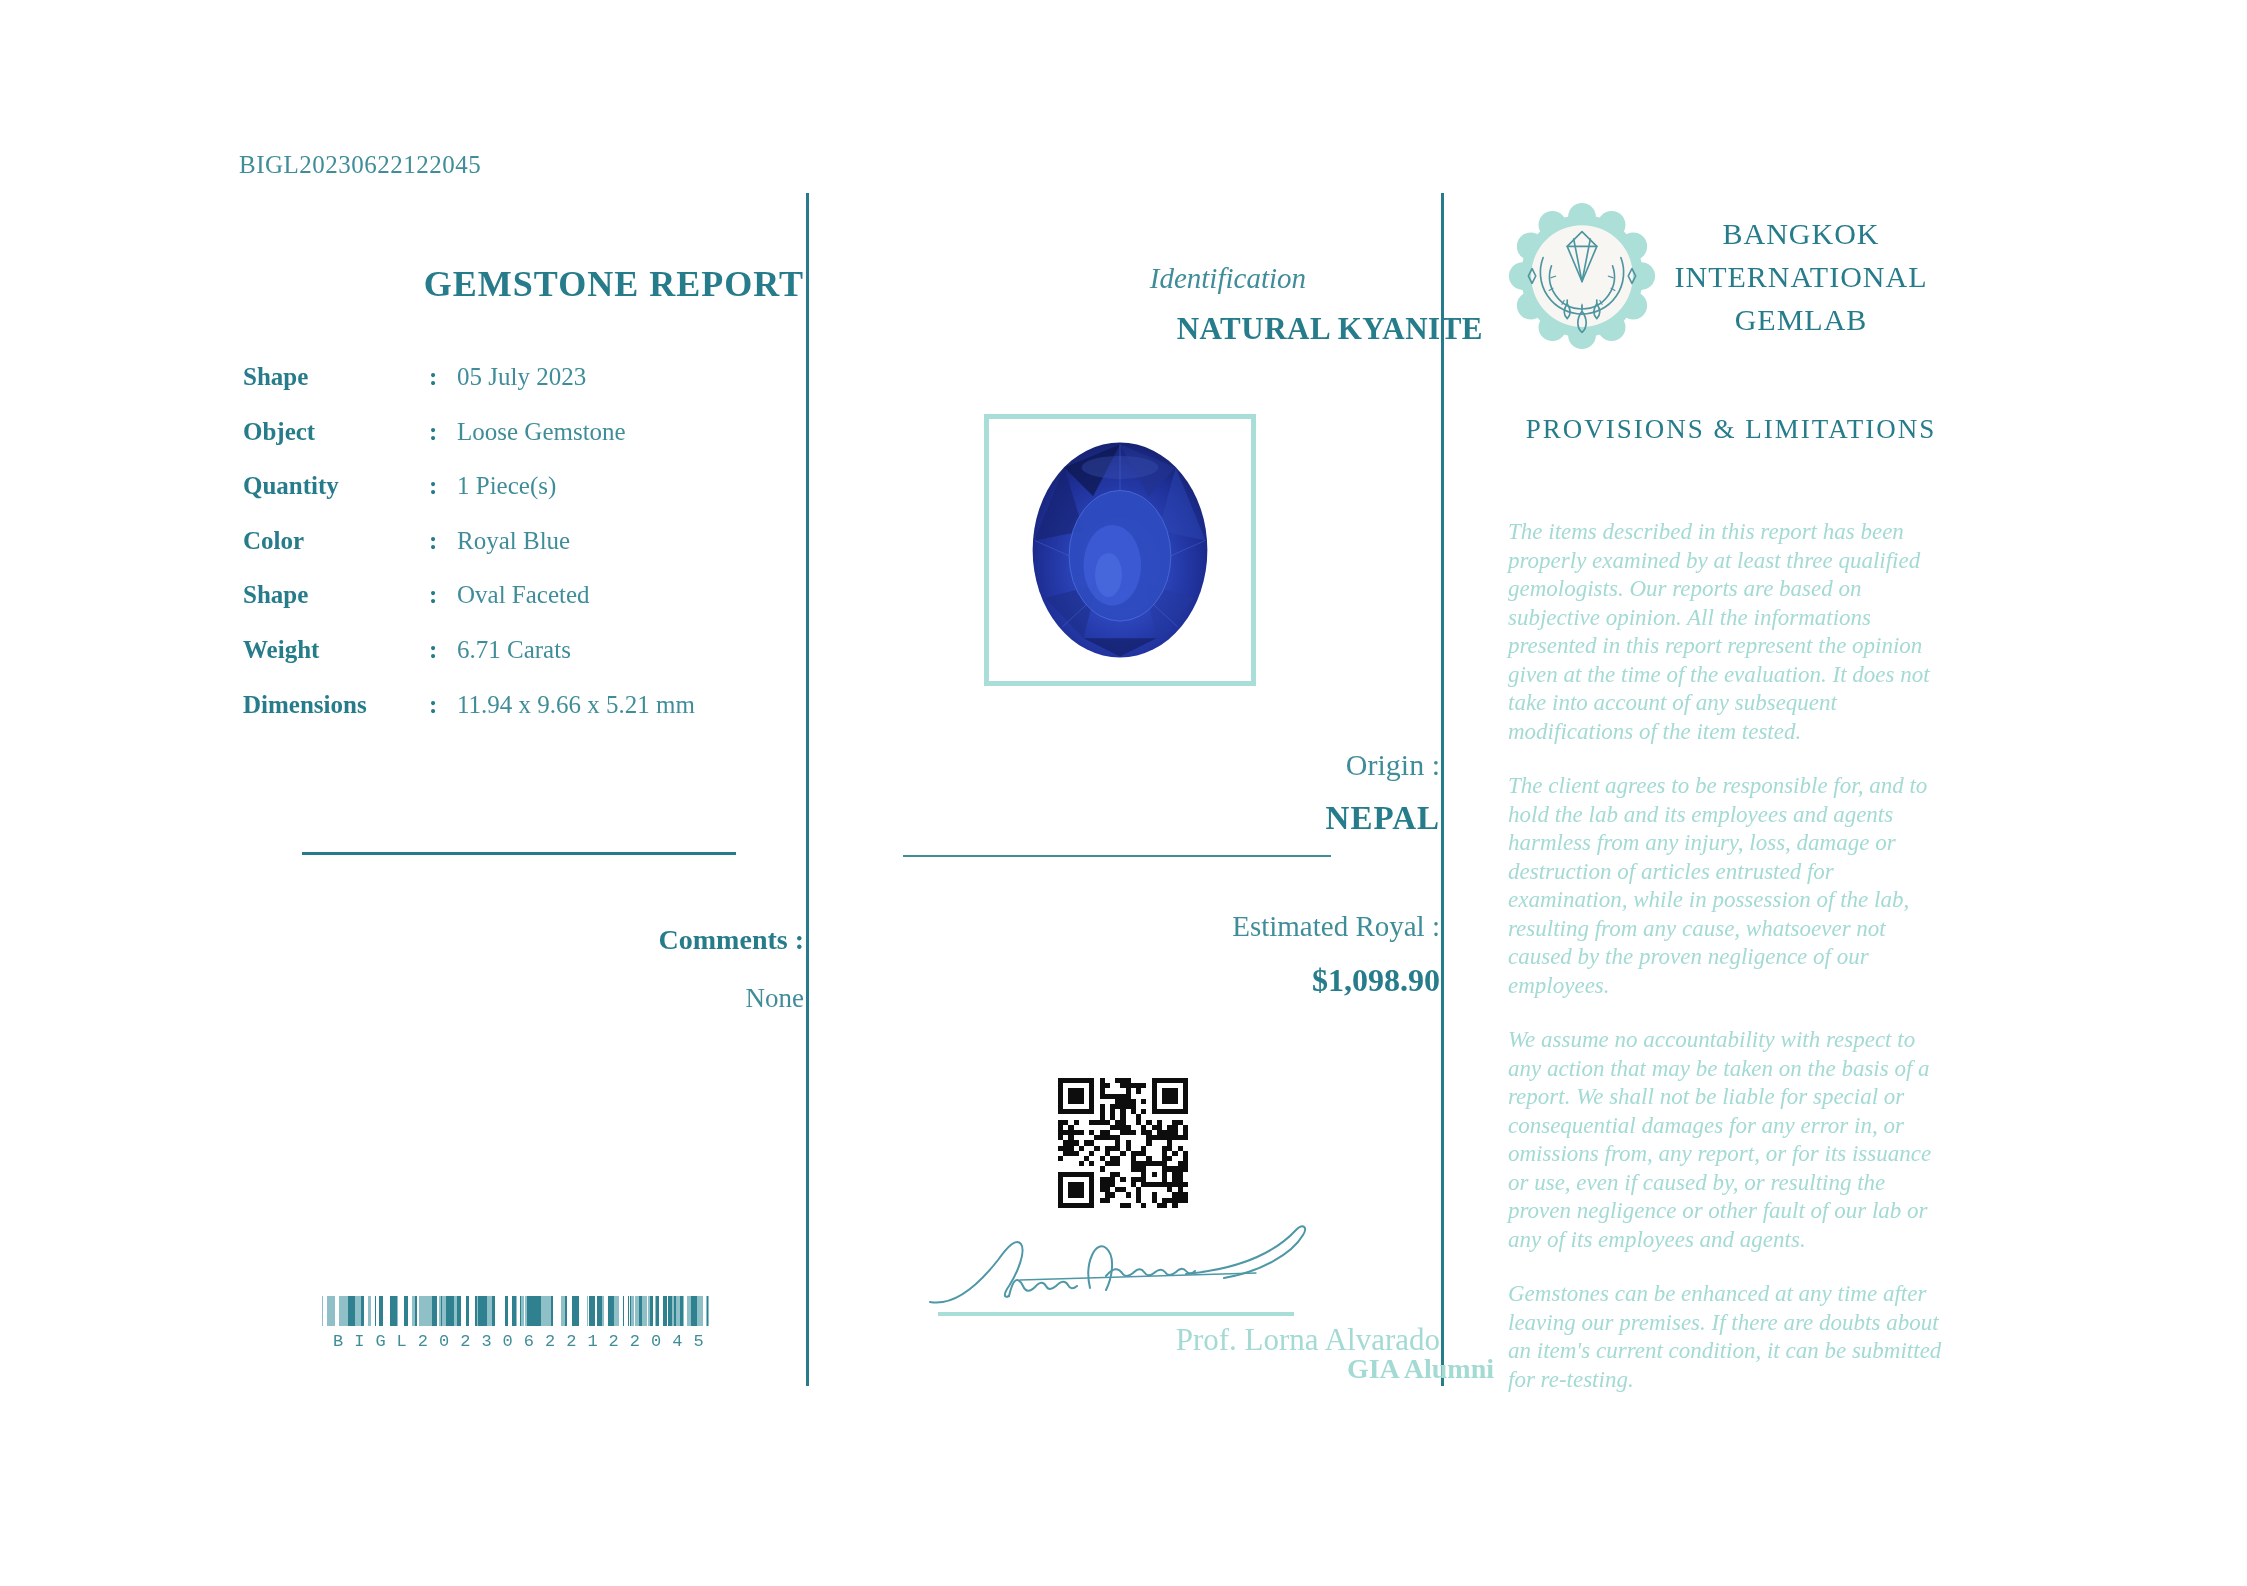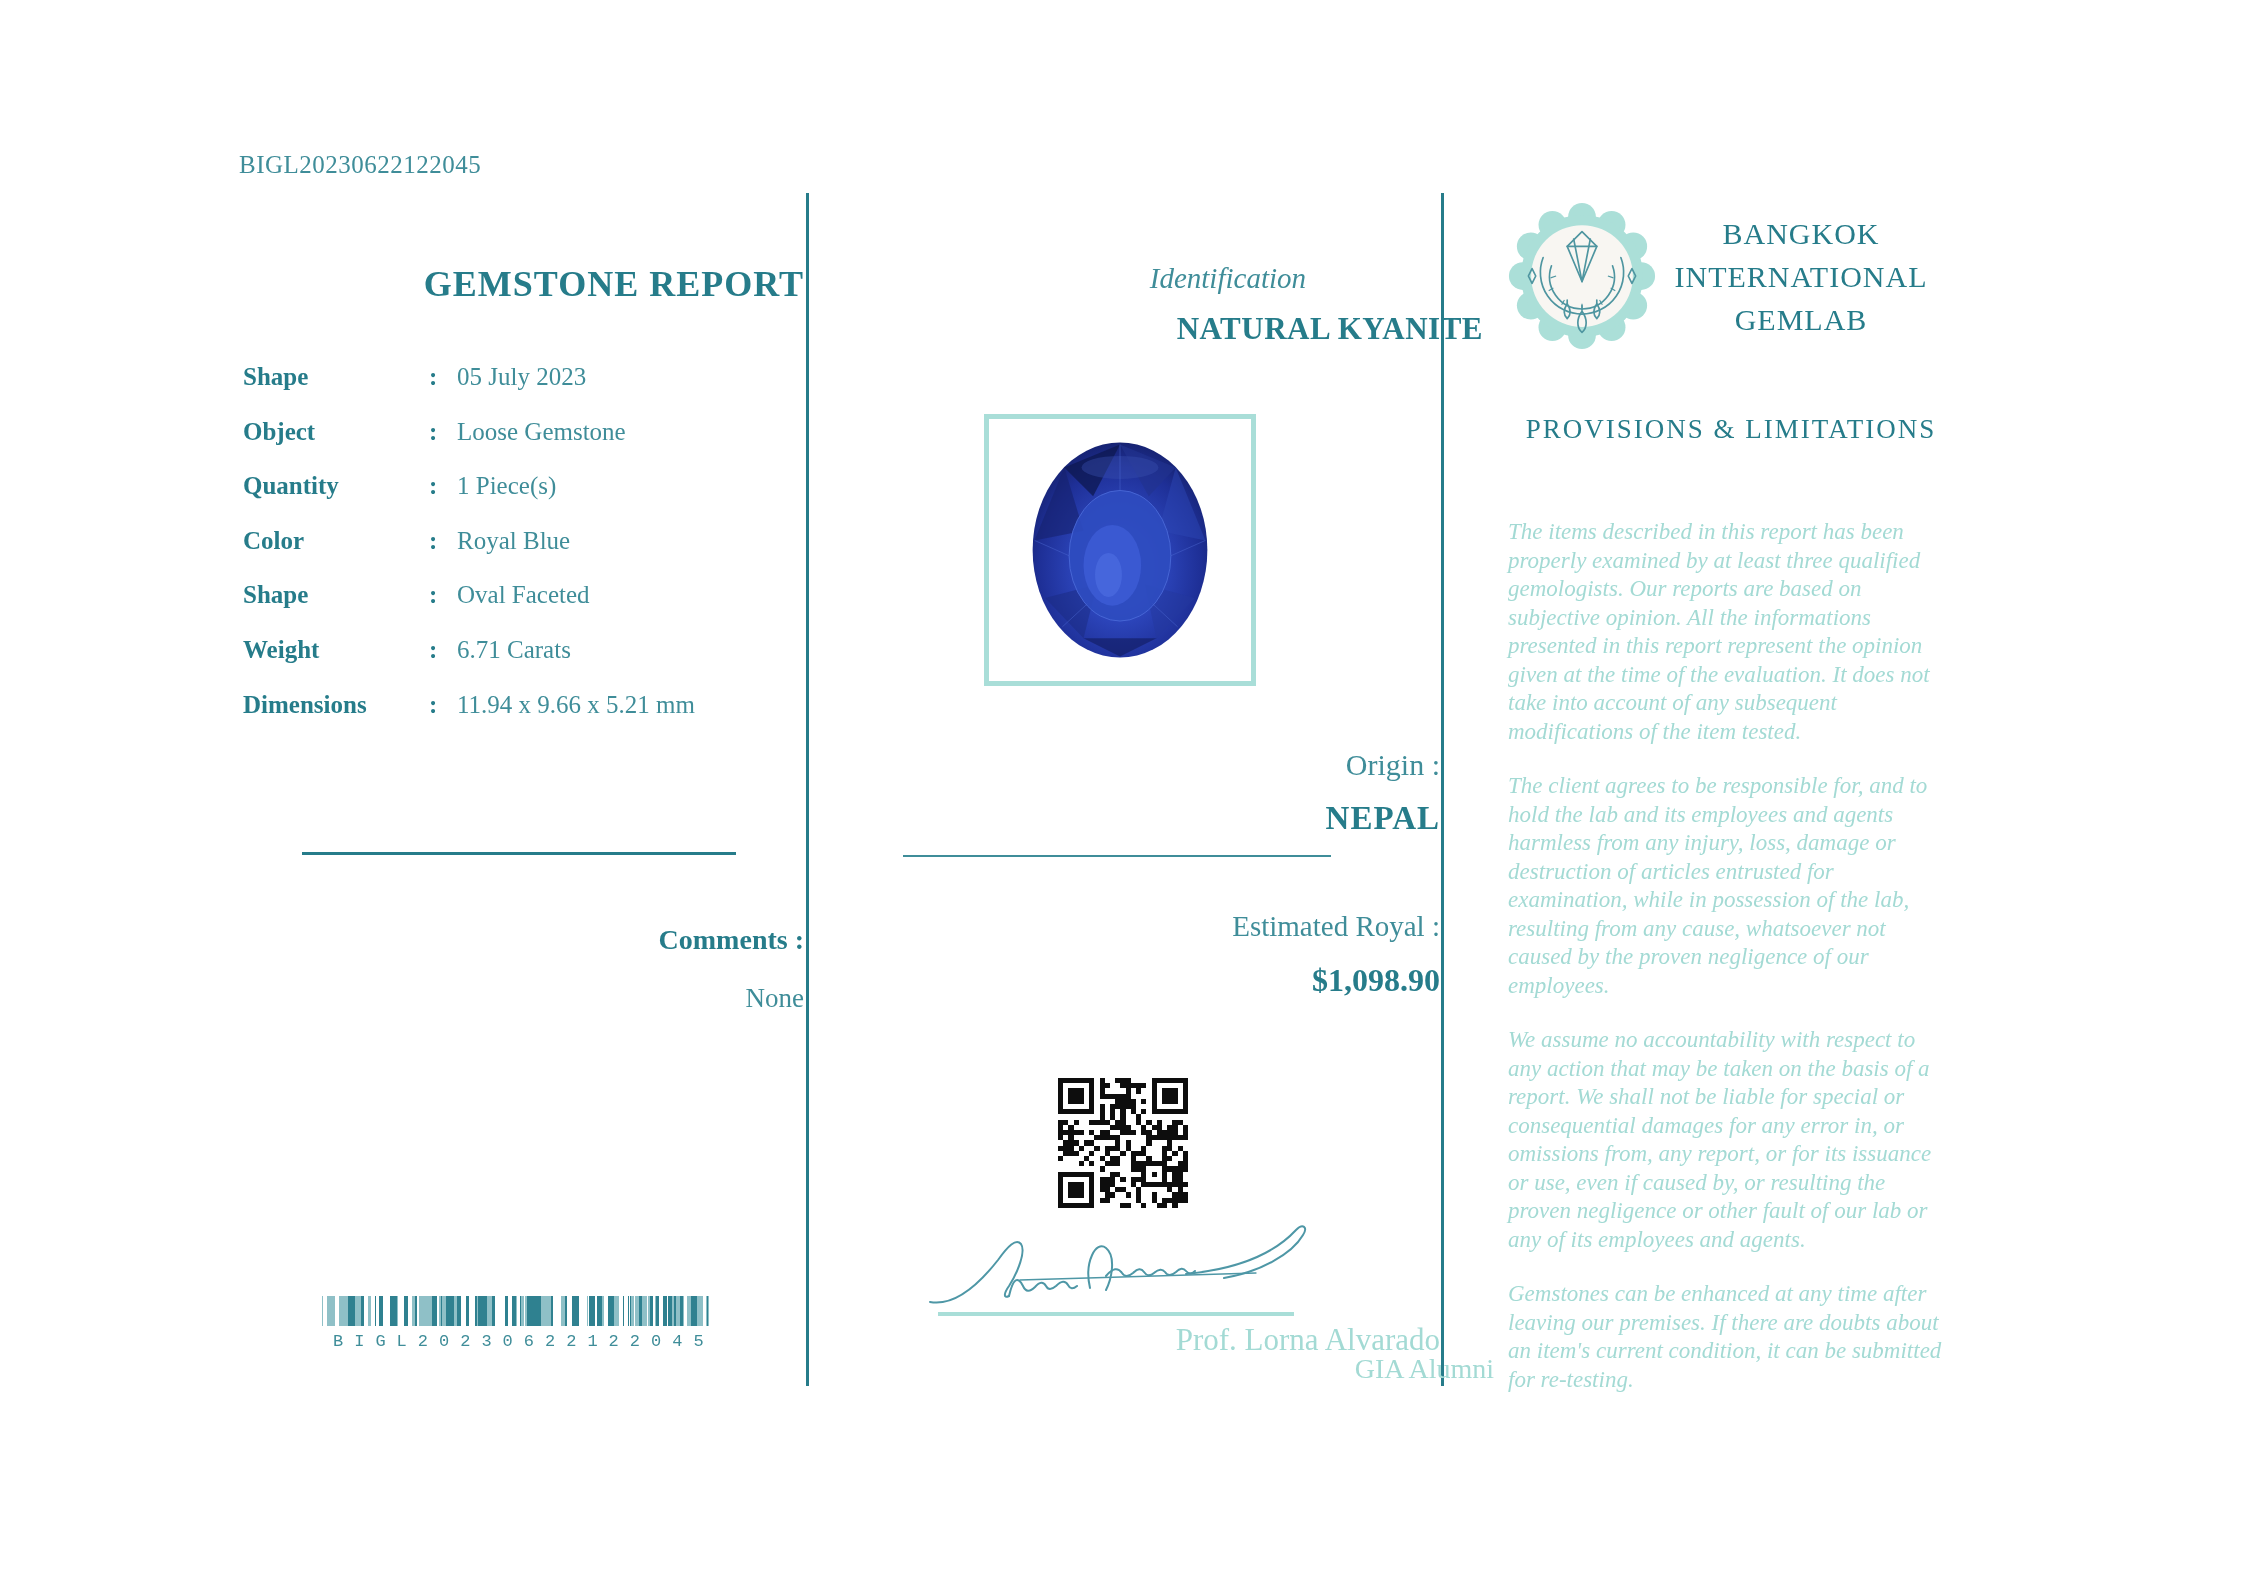--- a/index.html
+++ b/index.html
@@ -48,21 +48,21 @@
   .gem-frame{left:984px;top:414px;width:272px;height:272px;border:5px solid var(--c-mint);box-sizing:border-box;display:flex;align-items:center;justify-content:center;background:#fff;}
   .origin-label{left:806px;top:748px;width:634px;font-size:30px;color:var(--c-teal-mid);}
   .origin-value{left:806px;top:800px;width:634px;font-weight:bold;font-size:33px;letter-spacing:1px;color:var(--c-teal-dark);}
   .mid-divider{left:903px;top:855px;width:428px;height:2px;background:var(--c-teal-mid);}
   .est-label{left:806px;top:910px;width:634px;font-size:29px;color:var(--c-teal-mid);}
   .est-value{left:806px;top:962px;width:634px;font-weight:bold;font-size:32px;color:var(--c-teal-dark);}
   .qr{left:1058px;top:1078px;width:130px;height:130px;}
   .signature{left:924px;top:1214px;width:390px;height:102px;}
   .sig-line{left:938px;top:1312px;width:356px;height:4px;background:var(--c-mint);}
   .sig-name{left:806px;top:1322px;width:634px;font-size:31px;color:var(--c-mint-text);}
-  .sig-title{left:806px;top:1353px;width:688px;font-size:28px;color:var(--c-mint-text);}
+  .sig-title{left:806px;top:1353px;width:688px;font-size:28px;color:var(--c-mint-text);font-weight:bold;}
 
   
   .lab-logo{left:1508px;top:202px;width:148px;height:148px;}
   .lab-name{left:1591px;top:212px;width:420px;font-size:30px;line-height:43px;letter-spacing:1px;color:var(--c-teal-dark);text-align:center;}
   .prov-title{left:1501px;top:414px;width:460px;font-size:27px;letter-spacing:2px;color:var(--c-teal-dark);text-align:center;}
   .provisions{left:1508px;top:518px;width:446px;}
   .provisions p{margin:0 0 26px 0;font-size:23px;font-style:italic;line-height:28.5px;text-align:left;color:var(--c-mint-text);}
 </style>
 </head>
 <body>

